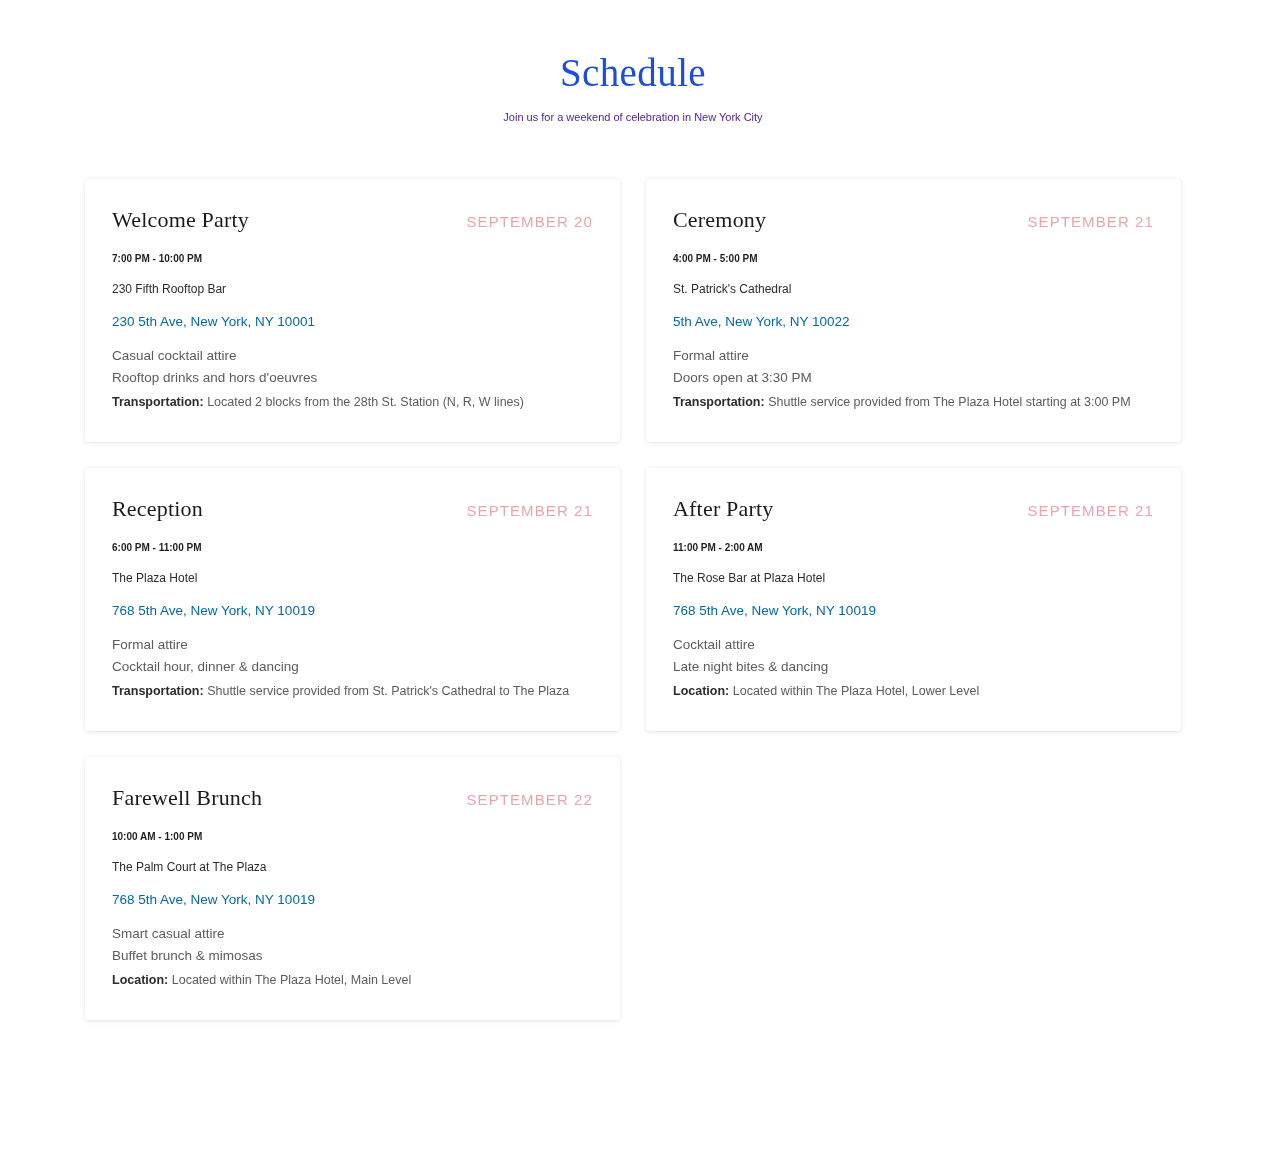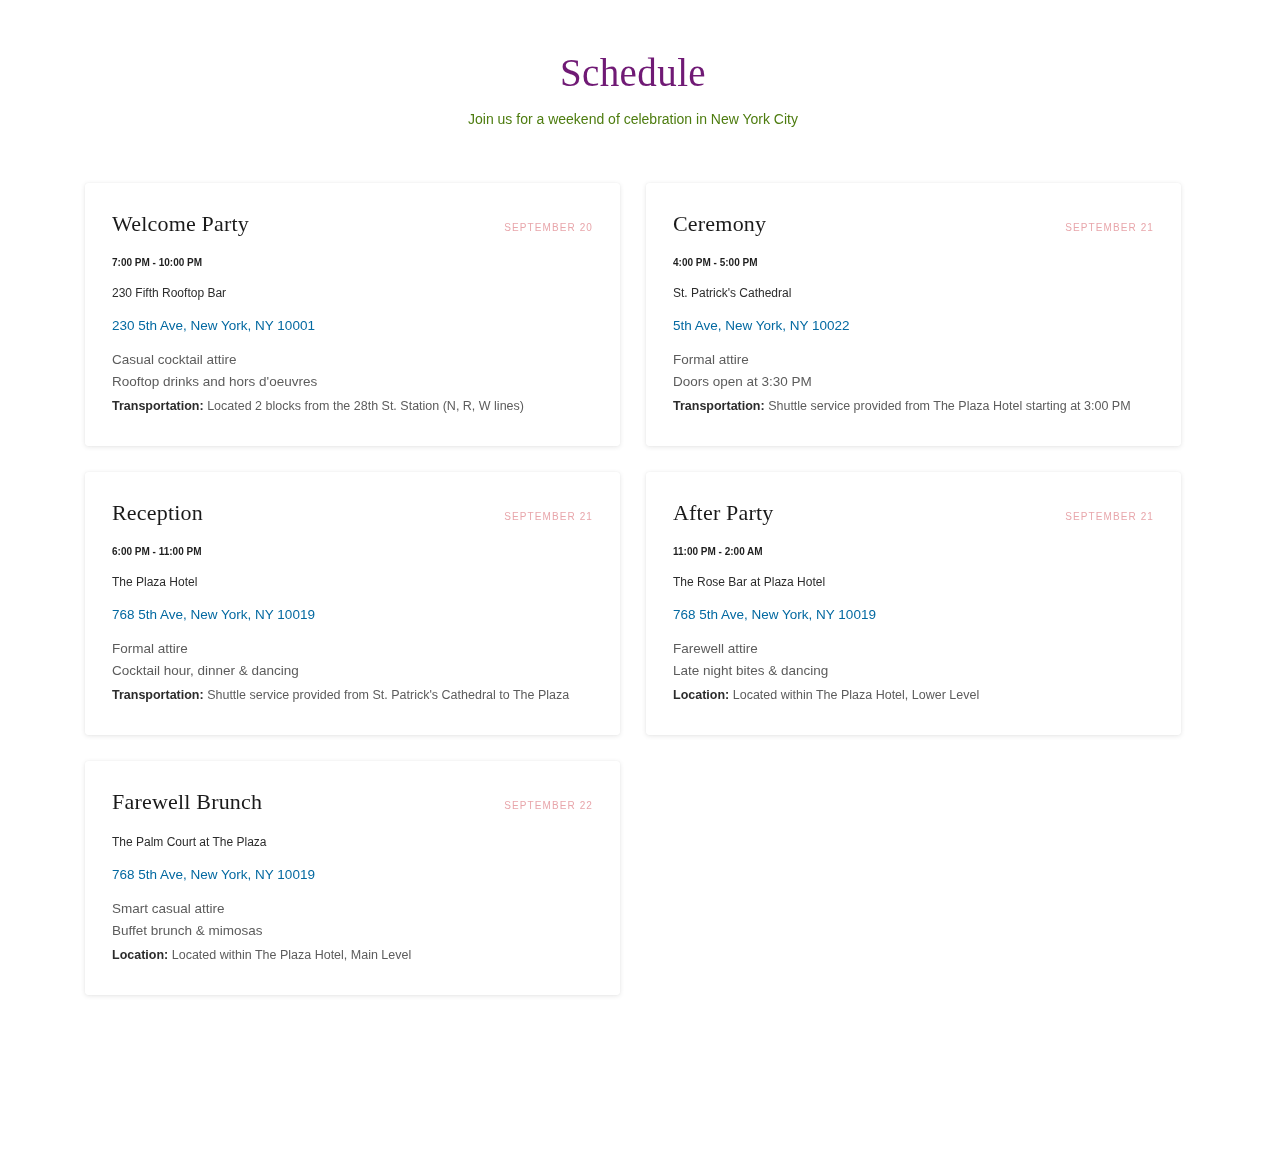--- a/index.html
+++ b/index.html
@@ -20,28 +20,28 @@
     padding-top: 52px;
   }
   .page-header {
     text-align: center;
     margin-bottom: 56px;
   }
   .page-title {
     font-family: "Liberation Serif", serif;
     font-size: 39px;
     font-weight: 400;
-    color: #701a75;
+    color: #1d4ed8;
     letter-spacing: 0.4px;
     margin: 0 0 16px 0;
     line-height: 1.1;
   }
   .page-subtitle {
-    font-size: 14px;
-    color: #4d7c0f;
+    font-size: 11px;
+    color: #4c1d95;
     margin: 0;
     font-weight: 400;
   }
   .cards {
     display: flex;
     flex-wrap: wrap;
     gap: 26px;
     padding: 0 85px;
     box-sizing: border-box;
     width: 1266px;
@@ -62,21 +62,21 @@
   }
   .card-title {
     font-family: "Liberation Serif", serif;
     font-size: 22px;
     font-weight: 400;
     color: #1a1a1a;
     letter-spacing: 0.2px;
     line-height: 1.2;
   }
   .card-date {
-    font-size: 10px;
+    font-size: 15px;
     letter-spacing: 1.1px;
     text-transform: uppercase;
     color: #e8a6ab;
     white-space: nowrap;
     padding-left: 12px;
   }
   .card-time {
     font-size: 10px;
     font-weight: bold;
     color: #1f1f1f;
@@ -168,30 +168,31 @@
     </div>
 
     <div class="card">
       <div class="card-top">
         <div class="card-title">After Party</div>
         <div class="card-date">SEPTEMBER 21</div>
       </div>
       <div class="card-time">11:00 PM - 2:00 AM</div>
       <div class="card-venue">The Rose Bar at Plaza Hotel</div>
       <div class="card-address">768 5th Ave, New York, NY 10019</div>
-      <div class="card-attire">Farewell attire</div>
+      <div class="card-attire">Cocktail attire</div>
       <div class="card-detail">Late night bites &amp; dancing</div>
       <div class="card-note"><span class="note-label">Location:</span> <span>Located within The Plaza Hotel, Lower Level</span></div>
     </div>
 
     <div class="card">
       <div class="card-top">
         <div class="card-title">Farewell Brunch</div>
         <div class="card-date">SEPTEMBER 22</div>
       </div>
+      <div class="card-time">10:00 AM - 1:00 PM</div>
       <div class="card-venue">The Palm Court at The Plaza</div>
       <div class="card-address">768 5th Ave, New York, NY 10019</div>
       <div class="card-attire">Smart casual attire</div>
       <div class="card-detail">Buffet brunch &amp; mimosas</div>
       <div class="card-note"><span class="note-label">Location:</span> <span>Located within The Plaza Hotel, Main Level</span></div>
     </div>
 
     <div class="spacer-cell"></div>
 
   </div>

